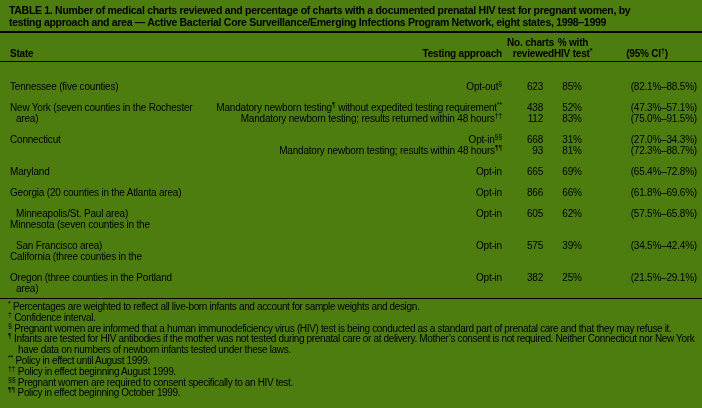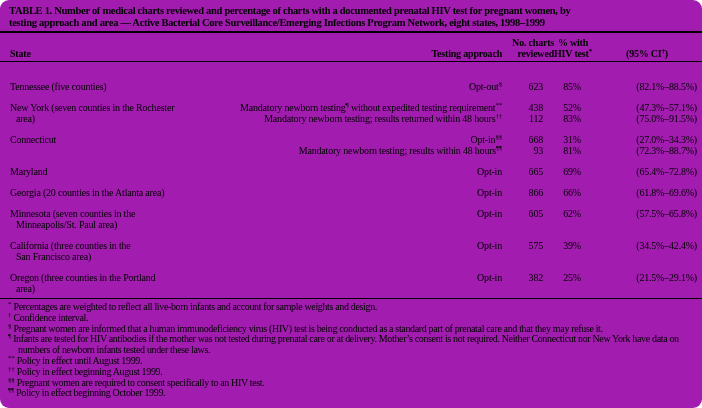--- a/index.html
+++ b/index.html
@@ -1,26 +1,25 @@
 <!DOCTYPE html>
 <html><head>
 <meta charset="utf-8">
 <style>
   * { margin:0; padding:0; box-sizing:border-box; }
   html,body { background:#fff; }
   .page {
     position:relative;
     width:702px; height:408px;
-    background:#a21caf;
+    background:#4d7c0f;
     color:#000000;
-    font-family:Liberation Serif, serif;
+    font-family:Liberation Sans, sans-serif;
     font-size:10px;
     letter-spacing:-0.2px;
     overflow:hidden;
-    border-radius:9px;
   }
   sup { font-size:7px; letter-spacing:-0.2px; line-height:0; }
 
   
   .title {
     padding:5px 4px 3px 9px;
     font-weight:bold;
     font-size:10.5px;
     letter-spacing:-0.3px;
     line-height:11.5px;
@@ -187,41 +186,41 @@
       <div class="c-pct">
           <div class="line">66%</div>
         </div>
       <div class="c-ci">
           <div class="line">(61.8%–69.6%)</div>
         </div>
     </div>
 
     <div class="grp">
       <div class="c-state">
+        <div class="line st2">Minneapolis/St. Paul area)</div>
         <div class="line">Minnesota (seven counties in the</div>
-        <div class="line st2">Minneapolis/St. Paul area)</div>
       </div>
       <div class="c-approach">
           <div class="line">Opt-in</div>
         </div>
       <div class="c-charts">
           <div class="line">605</div>
         </div>
       <div class="c-pct">
           <div class="line">62%</div>
         </div>
       <div class="c-ci">
           <div class="line">(57.5%–65.8%)</div>
         </div>
     </div>
 
     <div class="grp">
       <div class="c-state">
+        <div class="line st2">San Francisco area)</div>
         <div class="line">California (three counties in the</div>
-        <div class="line st2">San Francisco area)</div>
       </div>
       <div class="c-approach">
           <div class="line">Opt-in</div>
         </div>
       <div class="c-charts">
           <div class="line">575</div>
         </div>
       <div class="c-pct">
           <div class="line">39%</div>
         </div>

